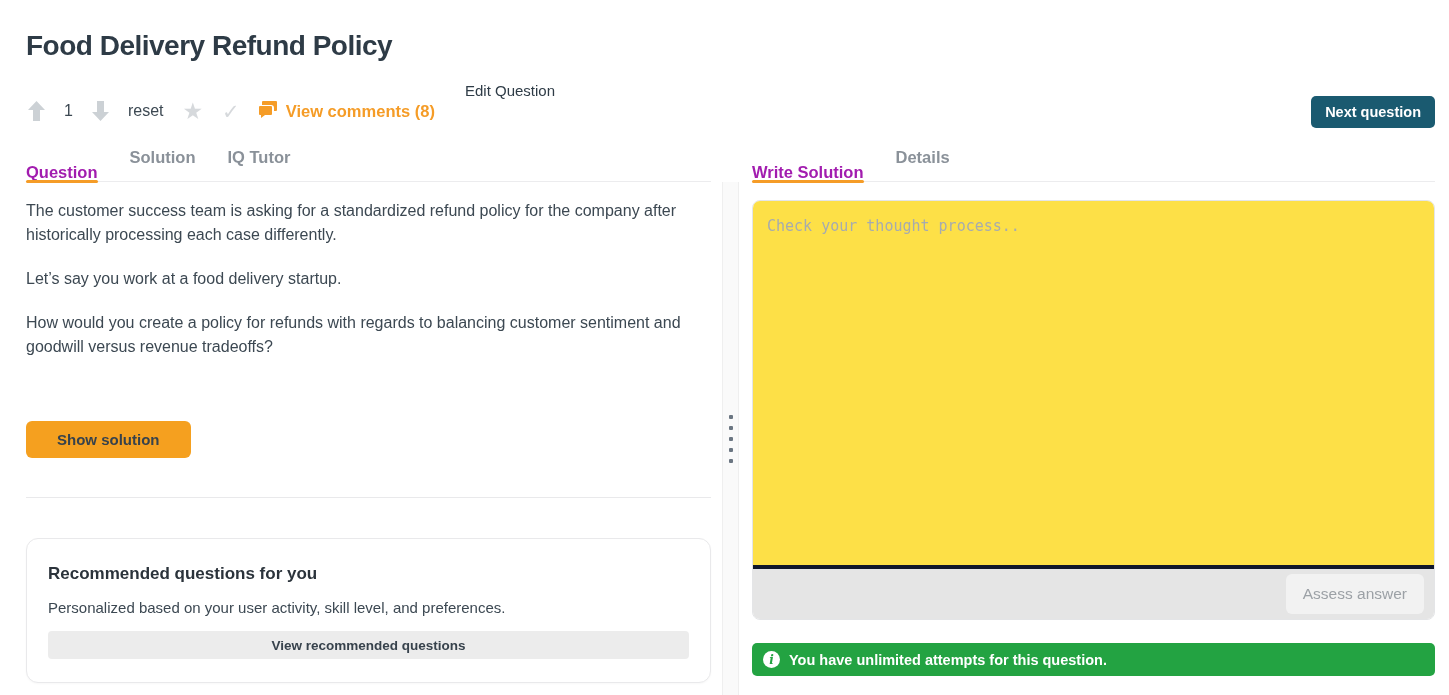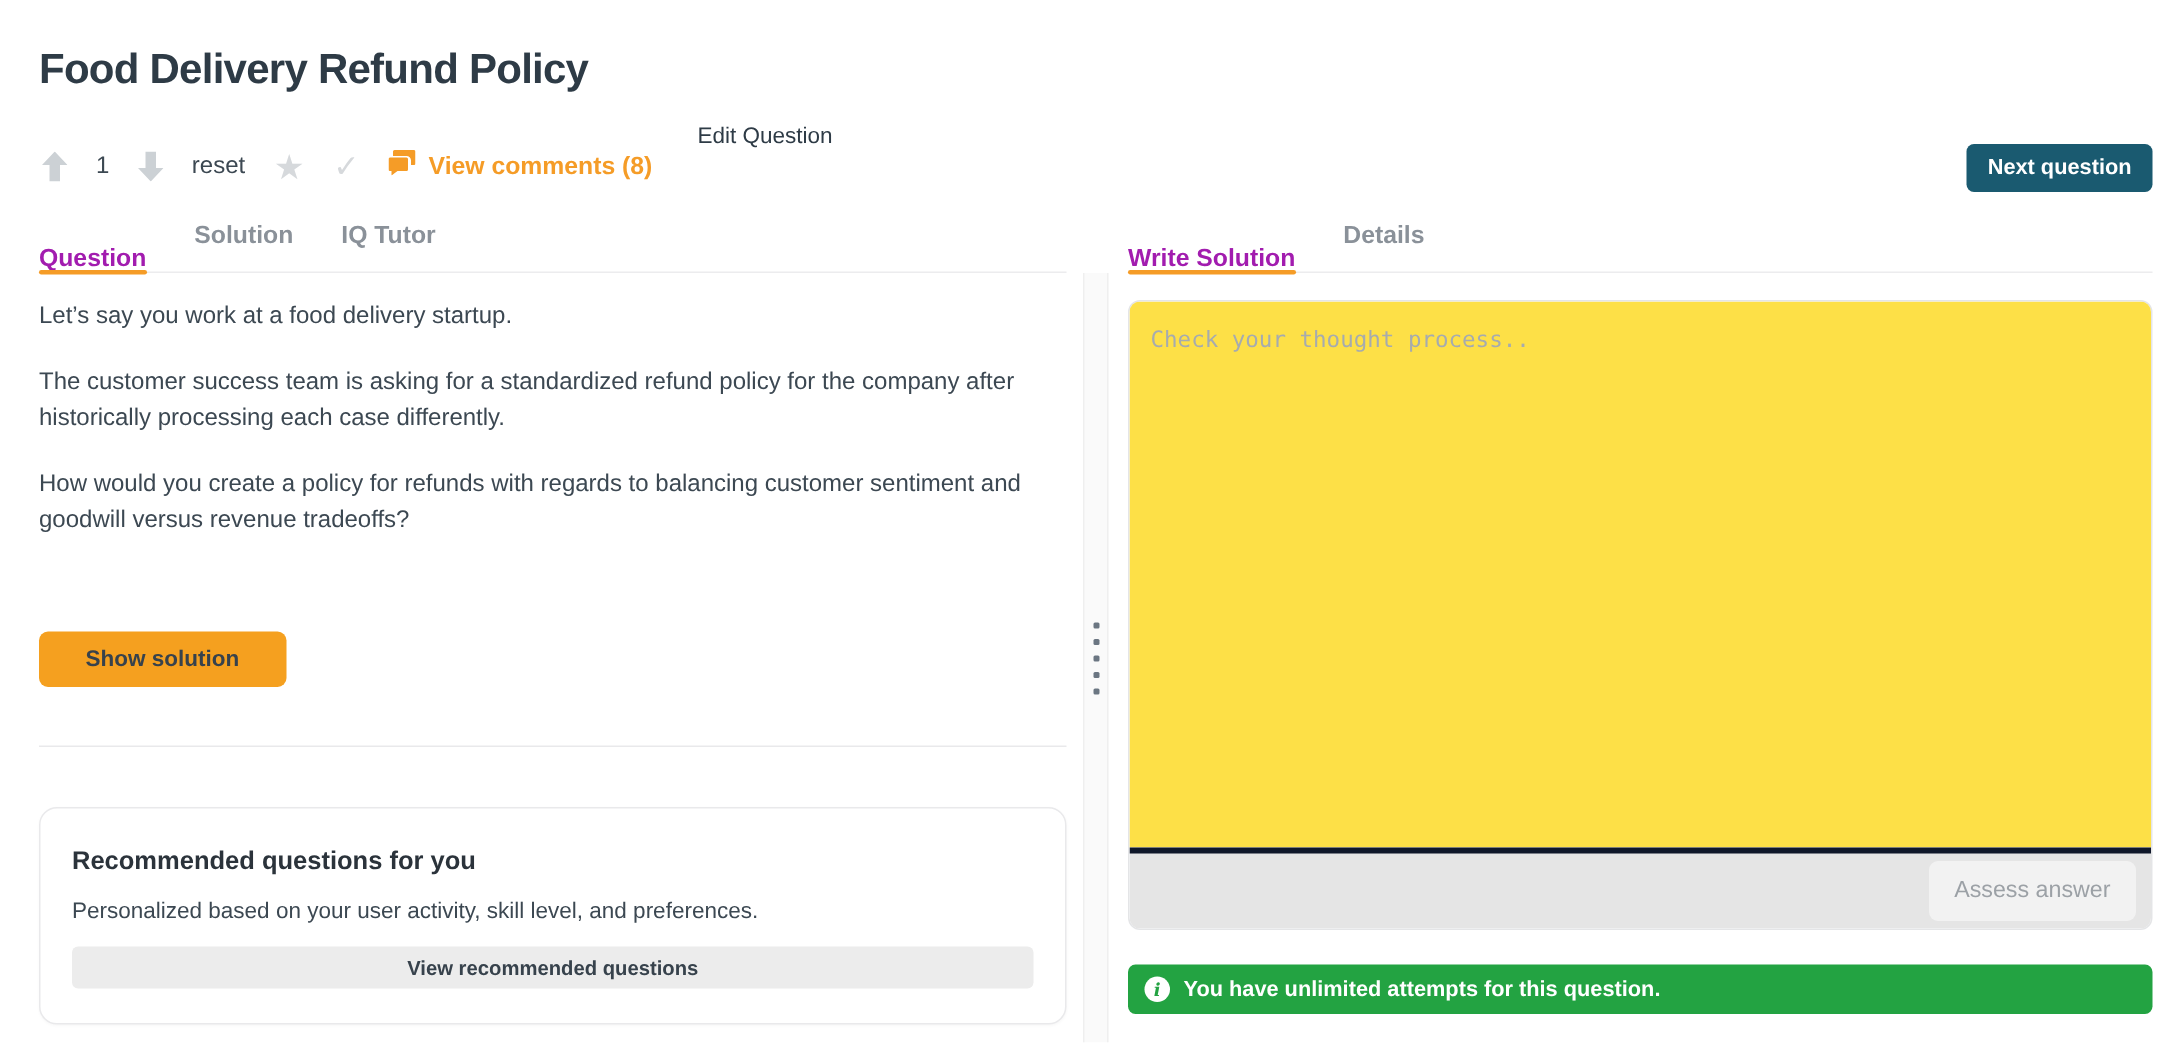--- a/index.html
+++ b/index.html
@@ -146,22 +146,22 @@
     <span class="tab">Solution</span>
     <span class="tab">IQ Tutor</span>
   </div>
 
   <div class="tabs tabs-right">
     <span class="tab active">Write Solution</span>
     <span class="tab">Details</span>
   </div>
 
   <div class="question-body">
+    <p>The customer success team is asking for a standardized refund policy for the company after historically processing each case differently.</p>
     <p>Let’s say you work at a food delivery startup.</p>
-    <p>The customer success team is asking for a standardized refund policy for the company after historically processing each case differently.</p>
     <p>How would you create a policy for refunds with regards to balancing customer sentiment and goodwill versus revenue tradeoffs?</p>
   </div>
 
   <button class="show-solution-btn">Show solution</button>
 
   <div class="left-divider"></div>
 
   <div class="rec-card">
     <div class="rec-title">Recommended questions for you</div>
     <div class="rec-subtitle">Personalized based on your user activity, skill level, and preferences.</div>

